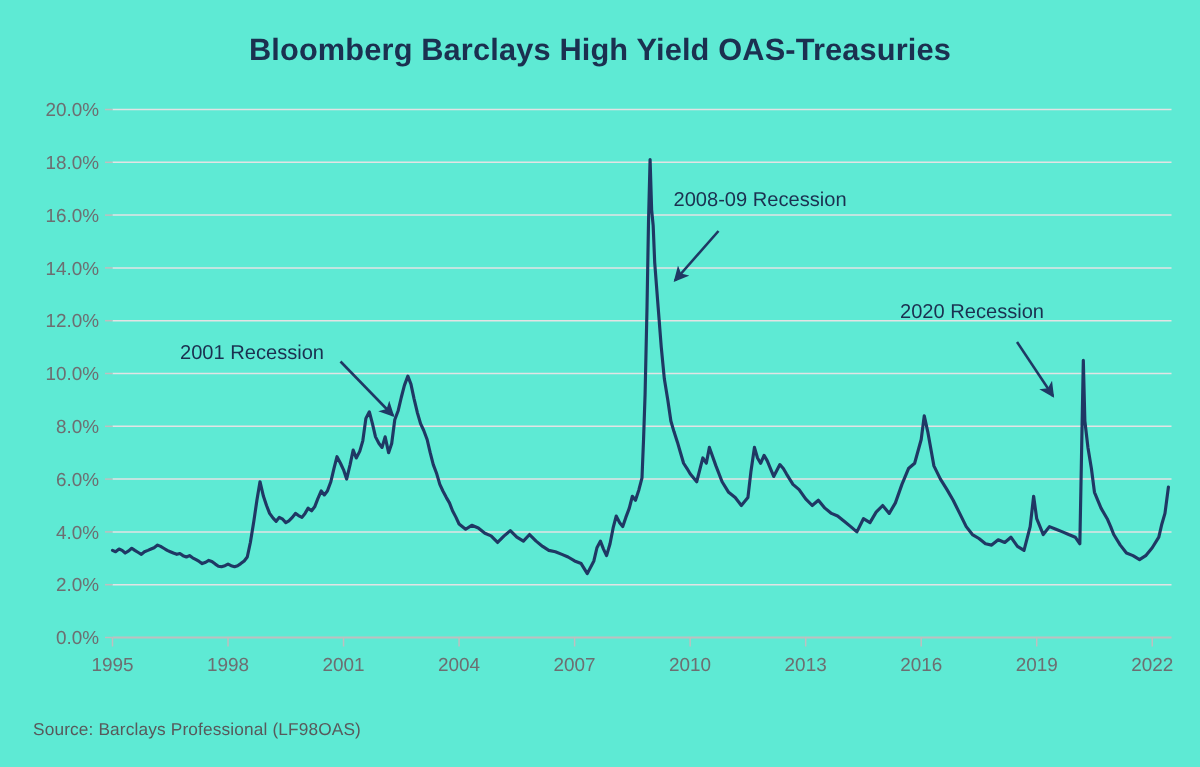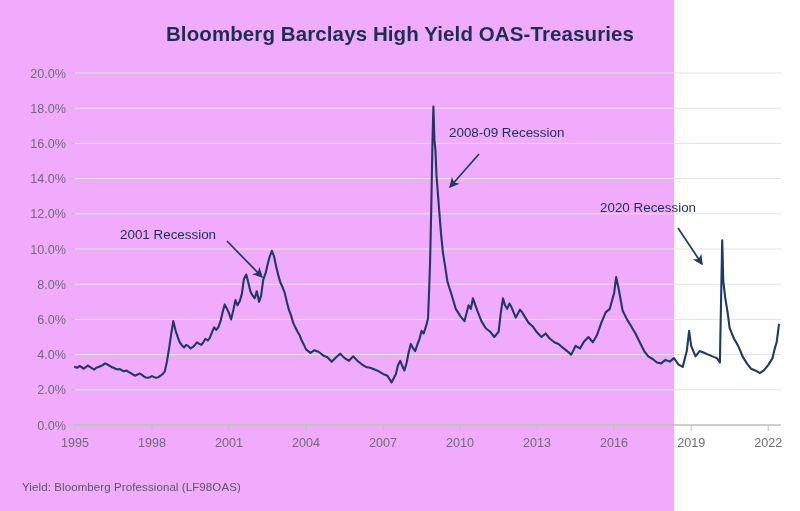--- a/index.html
+++ b/index.html
@@ -4,22 +4,22 @@
 <style>
   html,body{margin:0;padding:0;}
   body{
     width:800px;height:511px;
     background:#ffffff;
     font-family:"Liberation Sans", sans-serif;
     overflow:hidden;
     position:relative;
   }
   #chart-card{
-    position:absolute;left:0;top:0;width:674px;height:511px;
-    background:#f0abfc;
+    position:absolute;left:0;top:0;width:800px;height:511px;
+    background:#5eead4;
     box-sizing:border-box;
   }
   #chart-title{
     position:absolute;left:0;top:22px;width:800px;
     text-align:center;
     font-size:20.5px;
     font-weight:bold;
     color:#1b3050;
     letter-spacing:0.1px;
   }
@@ -128,15 +128,15 @@
         </defs>
         <text x="120" y="239" class="ann-label">2001 Recession</text>
         <line x1="227" y1="241" x2="262" y2="277" stroke="#1f3864" stroke-width="1.7" marker-end="url(#arrowhead0)"></line>
         <text x="449" y="137" class="ann-label">2008-09 Recession</text>
         <line x1="479" y1="154" x2="450" y2="187" stroke="#1f3864" stroke-width="1.7" marker-end="url(#arrowhead1)"></line>
         <text x="600" y="212" class="ann-label">2020 Recession</text>
         <line x1="678" y1="228" x2="702" y2="264" stroke="#1f3864" stroke-width="1.7" marker-end="url(#arrowhead2)"></line>
       </g>
   </svg>
 
-  <div id="source-note">Yield: Bloomberg Professional (LF98OAS)</div>
+  <div id="source-note">Source: Barclays Professional (LF98OAS)</div>
 
 </div>
 
 </body></html>

